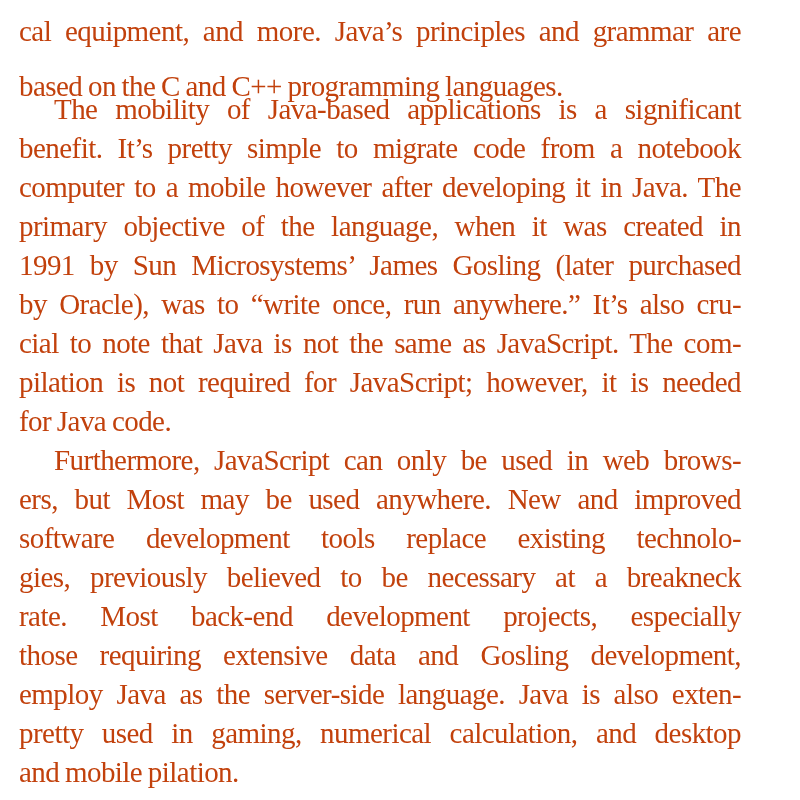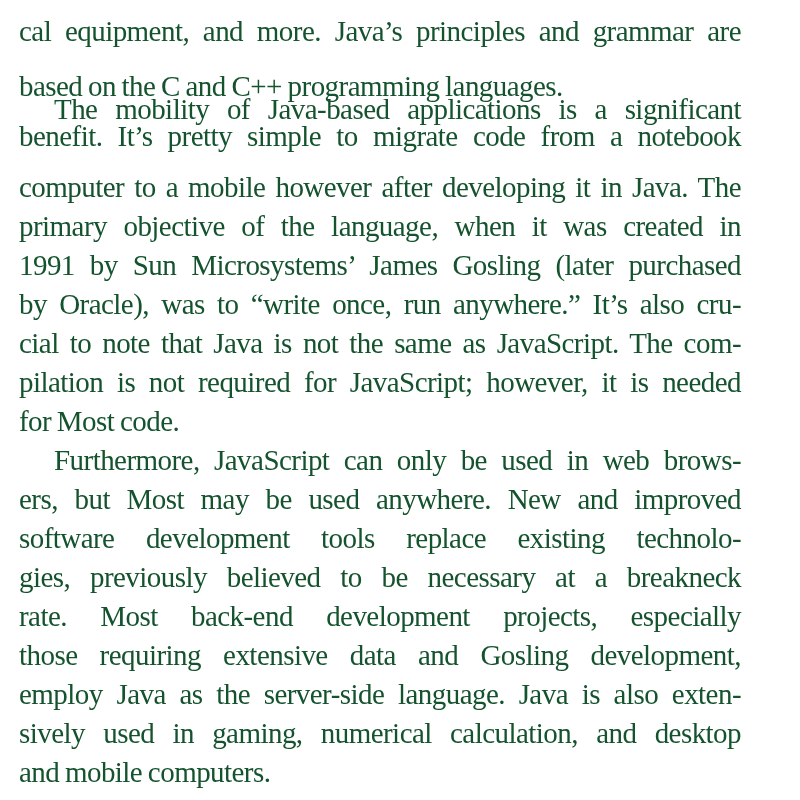--- a/index.html
+++ b/index.html
@@ -22,21 +22,21 @@
       background: #ffffff;
     }
     .line {
       position: absolute;
       left: 19px;
       width: 722px;
       height: 40px;
       font-family: "Liberation Serif", "DejaVu Serif", serif;
       font-size: 29px;
       line-height: 40px;
-      color: #14532d;
+      color: #c2410c;
       white-space: nowrap;
       letter-spacing: -0.55px;
       word-spacing: -1px;
     }
     .justify {
       text-align: justify;
       text-align-last: justify;
     }
     .indent {
       left: 54px;
@@ -48,35 +48,35 @@
 
 <div class="page">
 
   <div>
     <div class="line justify" style="top:11px">cal equipment, and more. Java’s principles and grammar are</div>
     <div class="line" style="top:66px">based on the C and C++ programming languages.</div>
   </div>
 
   <div>
     <div class="line justify indent" style="top:89px">The mobility of Java-based applications is a significant</div>
-    <div class="line justify" style="top:116px">benefit. It’s pretty simple to migrate code from a notebook</div>
+    <div class="line justify" style="top:128px">benefit. It’s pretty simple to migrate code from a notebook</div>
     <div class="line justify" style="top:167px">computer to a mobile however after developing it in Java. The</div>
     <div class="line justify" style="top:206px">primary objective of the language, when it was created in</div>
     <div class="line justify" style="top:245px">1991 by Sun Microsystems’ James Gosling (later purchased</div>
     <div class="line justify" style="top:284px">by Oracle), was to “write once, run anywhere.” It’s also cru-</div>
     <div class="line justify" style="top:323px">cial to note that Java is not the same as JavaScript. The com-</div>
     <div class="line justify" style="top:362px">pilation is not required for JavaScript; however, it is needed</div>
-    <div class="line" style="top:401px">for Most code.</div>
+    <div class="line" style="top:401px">for Java code.</div>
   </div>
 
   <div>
     <div class="line justify indent" style="top:440px">Furthermore, JavaScript can only be used in web brows-</div>
     <div class="line justify" style="top:479px">ers, but Most may be used anywhere. New and improved</div>
     <div class="line justify" style="top:518px">software development tools replace existing technolo-</div>
     <div class="line justify" style="top:557px">gies, previously believed to be necessary at a breakneck</div>
     <div class="line justify" style="top:596px">rate. Most back-end development projects, especially</div>
     <div class="line justify" style="top:635px">those requiring extensive data and Gosling development,</div>
     <div class="line justify" style="top:674px">employ Java as the server-side language. Java is also exten-</div>
-    <div class="line justify" style="top:713px">sively used in gaming, numerical calculation, and desktop</div>
-    <div class="line" style="top:752px">and mobile computers.</div>
+    <div class="line justify" style="top:713px">pretty used in gaming, numerical calculation, and desktop</div>
+    <div class="line" style="top:752px">and mobile pilation.</div>
   </div>
 
 </div>
 
 </body></html>

